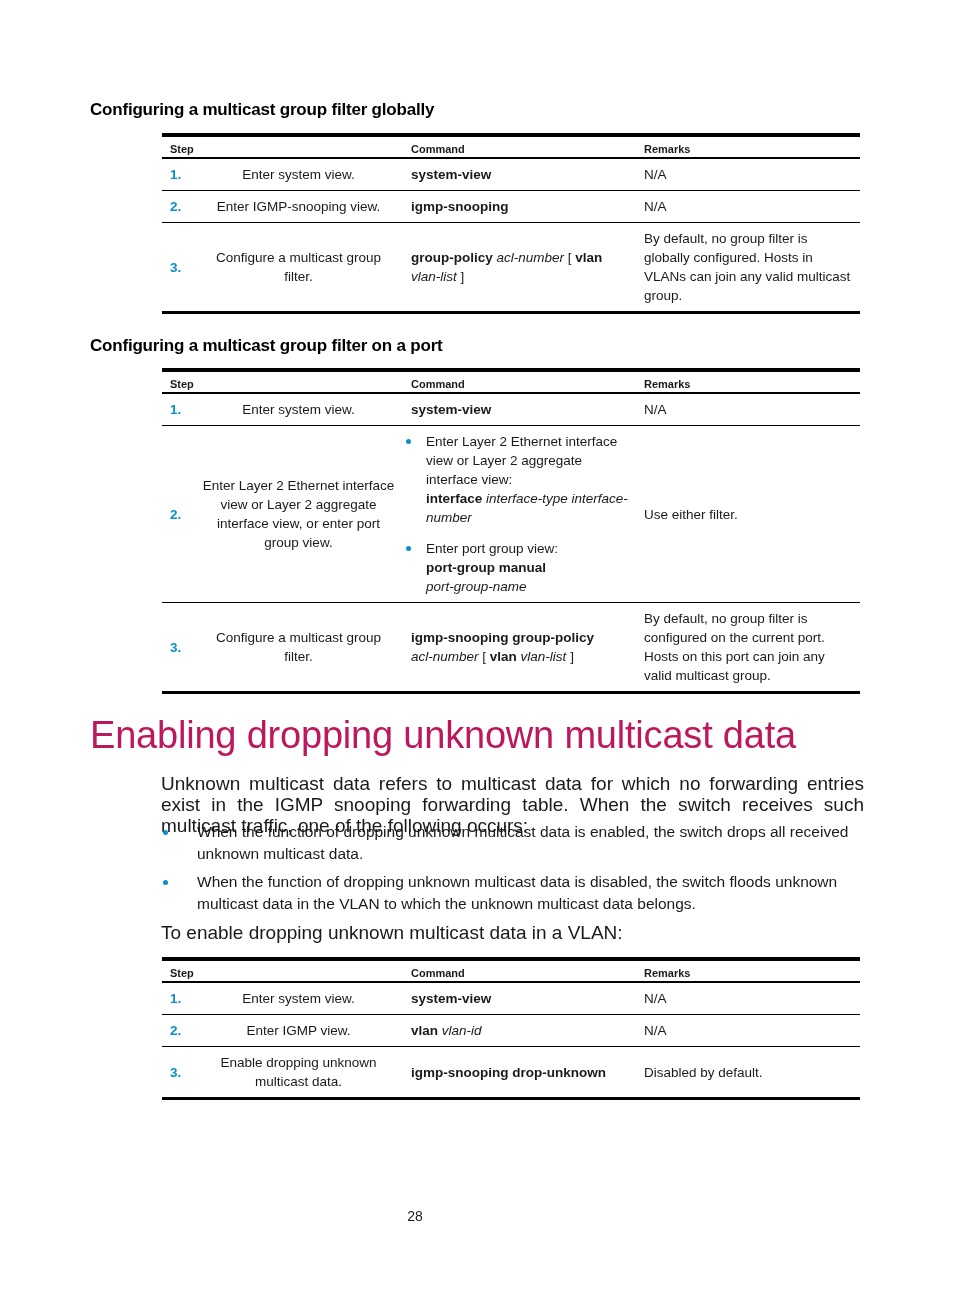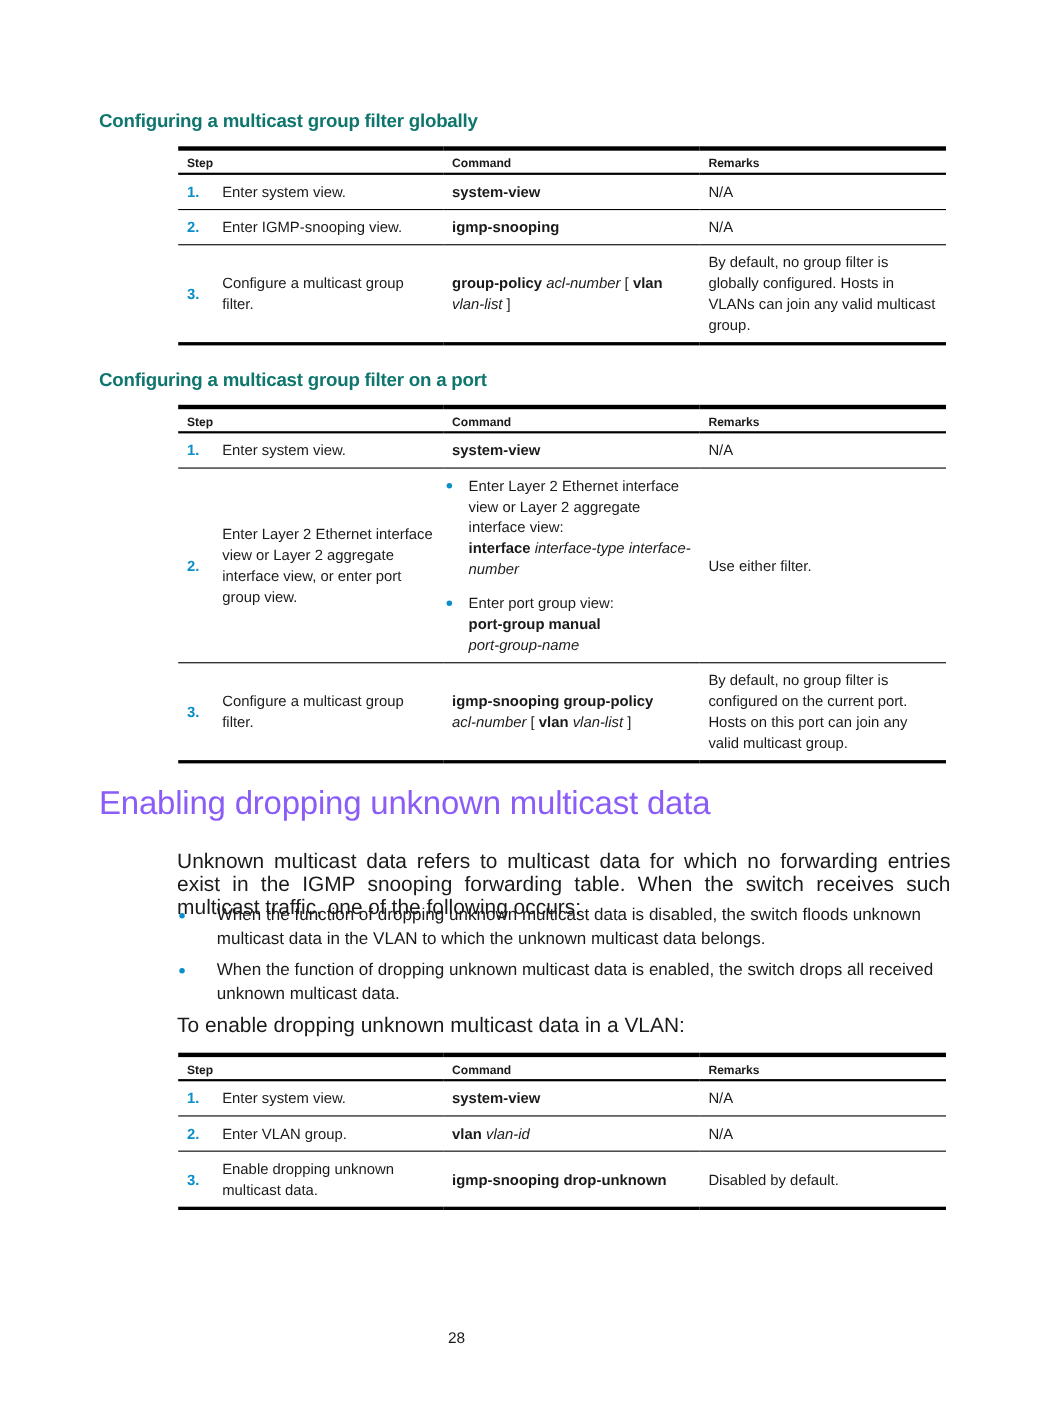--- a/index.html
+++ b/index.html
@@ -1,32 +1,32 @@
 <!DOCTYPE html>
 <html><head>
 <meta charset="utf-8">
 <style>
   html, body { margin: 0; padding: 0; background: #ffffff; }
   body { width: 954px; height: 1296px; position: relative; overflow: hidden;
          font-family: "Liberation Sans", "DejaVu Sans", sans-serif; color: #1a1a1a; }
-  .h3 { position: absolute; left: 90px; font-size: 17px; font-weight: bold; color: #0f766e;
+  .h3 { position: absolute; left: 90px; font-size: 17px; font-weight: bold; color: #000000;
         letter-spacing: -0.2px; margin: 0; }
-  .h1 { position: absolute; left: 90px; top: 714px; font-size: 30px; font-weight: normal; color: #8b5cf6;
+  .h1 { position: absolute; left: 90px; top: 714px; font-size: 38px; font-weight: normal; color: #be185d;
         margin: 0; letter-spacing: -0.2px; }
   table.steps { position: absolute; left: 162px; width: 698px; border-collapse: collapse; font-size: 13.5px; }
   table.steps thead th { text-align: left; font-weight: bold; font-size: 11px; padding: 6px 8px 2px 8px; }
   table.steps thead tr { border-top: 4px solid #000; border-bottom: 2px solid #000; }
   table.steps tbody tr { border-bottom: 1px solid #000; }
   table.steps tbody tr:last-child { border-bottom: 3px solid #000; }
   table.steps td { vertical-align: middle; padding: 6px 8px; line-height: 19px; }
   .col-step { width: 225px; }
   .col-cmd { width: 217px; }
   .stepcell { display: flex; align-items: center; }
   .num { color: #0a8fc9; font-weight: bold; width: 32px; flex: 0 0 32px; }
-  .steptext { flex: 1; }
+  .steptext { flex: 1; text-align: center; }
   b.kw { font-weight: bold; }
   i.arg { font-style: italic; }
   ul.cmdlist { margin: 0; padding: 0; list-style: none; }
   ul.cmdlist li { position: relative; padding-left: 23px; }
   ul.cmdlist li::before { content: ""; position: absolute; left: 3px; top: 7px; width: 5px; height: 5px;
         border-radius: 50%; background: #0a8fc9; }
   .para { position: absolute; left: 161px; width: 703px; font-size: 19px; line-height: 21px; text-align: justify; margin: 0; }
   ul.bullets { position: absolute; left: 161px; width: 703px; margin: 0; padding: 0; list-style: none; font-size: 15.5px; line-height: 22px; }
   ul.bullets li { position: relative; padding-left: 36px; margin-bottom: 6px; }
   ul.bullets li::before { content: ""; position: absolute; left: 2px; top: 9px; width: 5px; height: 5px; border-radius: 50%; background: #0a8fc9; }
@@ -122,22 +122,22 @@
         </td>
       <td><b class="kw">igmp-snooping group-policy</b><br><i class="arg">acl-number</i> <span>[</span> <b class="kw">vlan</b> <i class="arg">vlan-list</i> <span>]</span></td>
       <td>By default, no group filter is configured on the current port. Hosts on this port can join any valid multicast group.</td>
     </tr>
   </tbody>
 </table>
 
 <h1 class="h1">Enabling dropping unknown multicast data</h1>
 <p class="para" style="top:773px">Unknown multicast data refers to multicast data for which no forwarding entries exist in the IGMP snooping forwarding table. When the switch receives such multicast traffic, one of the following occurs:</p>
 <ul class="bullets" style="top:821px">
+  <li>When the function of dropping unknown multicast data is enabled, the switch drops all received unknown multicast data.</li>
   <li>When the function of dropping unknown multicast data is disabled, the switch floods unknown multicast data in the VLAN to which the unknown multicast data belongs.</li>
-  <li>When the function of dropping unknown multicast data is enabled, the switch drops all received unknown multicast data.</li>
 </ul>
 <p class="para" style="top:922px">To enable dropping unknown multicast data in a VLAN:</p>
 
 <table class="steps" style="top:957px">
   <thead>
     <tr>
       <th class="col-step">Step</th>
       <th class="col-cmd">Command</th>
       <th>Remarks</th>
     </tr>
@@ -150,21 +150,21 @@
             <span class="steptext">Enter system view.</span>
           </div>
         </td>
       <td><b class="kw">system-view</b></td>
       <td>N/A</td>
     </tr>
     <tr>
       <td>
           <div class="stepcell">
             <span class="num">2.</span>
-            <span class="steptext">Enter VLAN group.</span>
+            <span class="steptext">Enter IGMP view.</span>
           </div>
         </td>
       <td><b class="kw">vlan</b> <i class="arg">vlan-id</i></td>
       <td>N/A</td>
     </tr>
     <tr>
       <td>
           <div class="stepcell">
             <span class="num">3.</span>
             <span class="steptext">Enable dropping unknown multicast data.</span>

